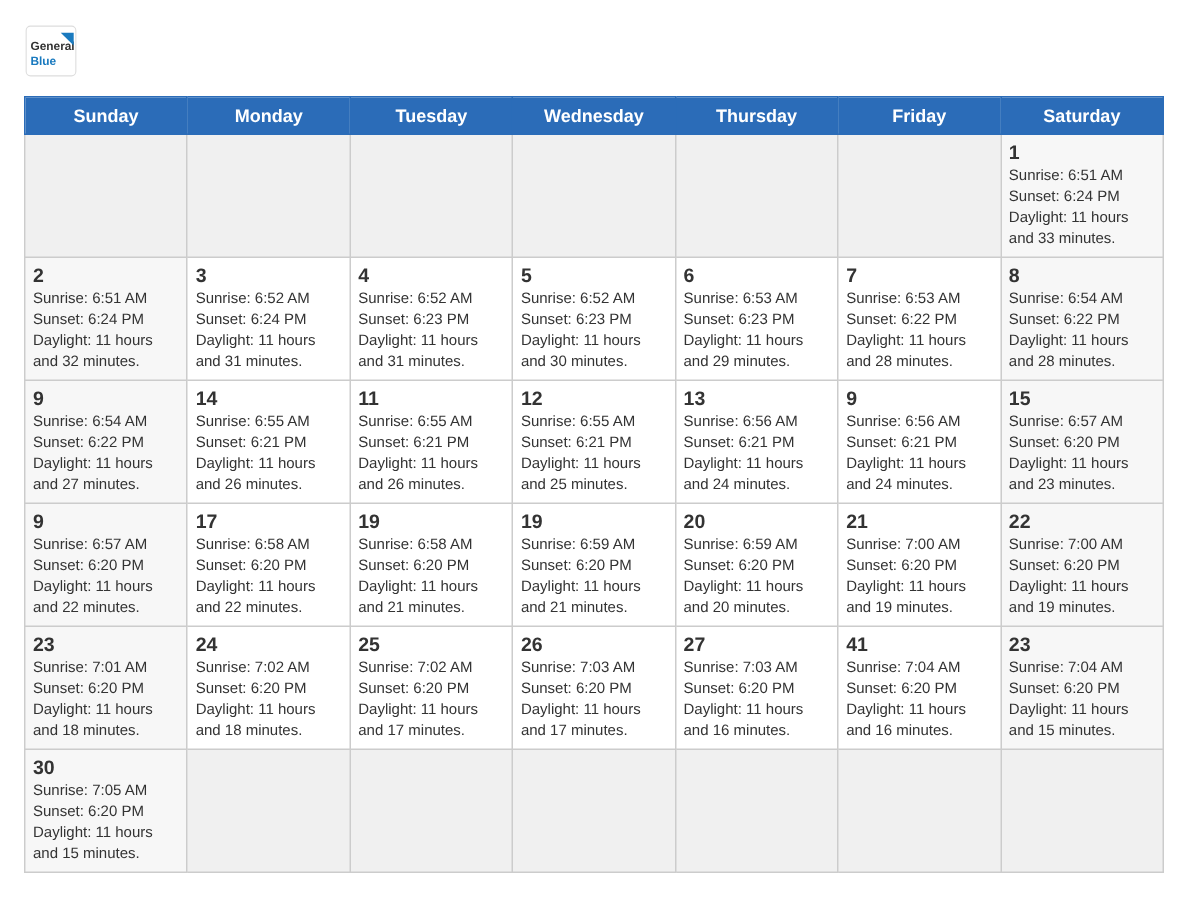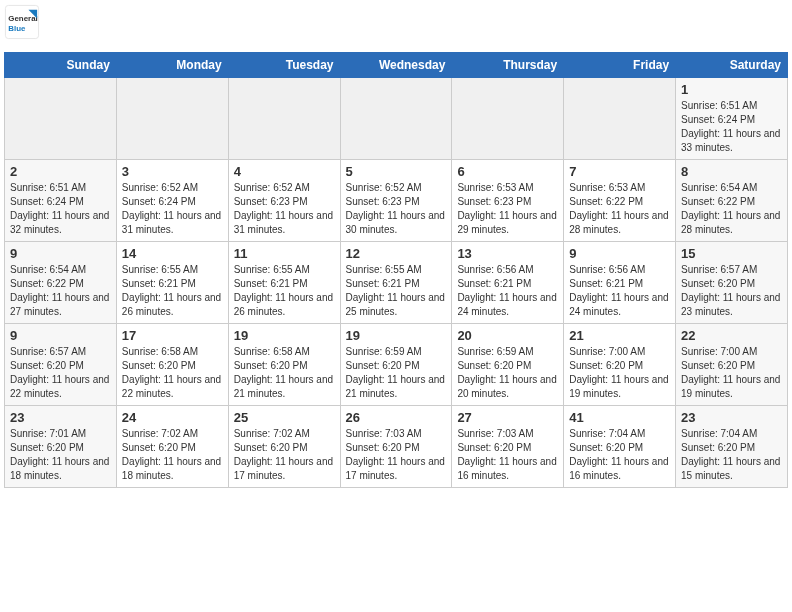--- a/index.html
+++ b/index.html
@@ -4,21 +4,21 @@
   <style>
     * { box-sizing: border-box; margin: 0; padding: 0; }
     body {
       font-family: Arial, sans-serif;
       background: #fff;
       width: 792px;
       min-height: 612px;
     }
     .page {
       width: 792px;
-      padding: 4px;
+      padding: 16px;
     }
     .header {
       display: flex;
       align-items: flex-start;
       justify-content: space-between;
       margin-bottom: 12px;
     }
     .logo {
       display: flex;
       align-items: center;
@@ -46,21 +46,21 @@
       width: 100%;
       border-collapse: collapse;
       border: 1px solid #ccc;
     }
     .calendar thead tr th {
       background: #2b6cb8;
       color: #fff;
       font-size: 12px;
       font-weight: bold;
       padding: 5px 6px;
-      text-align: right;
+      text-align: center;
       border: 1px solid #2b6cb8;
     }
     .calendar tbody tr td {
       border: 1px solid #ccc;
       vertical-align: top;
       padding: 4px 5px;
       width: calc(100% / 7);
       min-height: 80px;
       font-size: 10.5px;
       color: #222;
@@ -247,15 +247,27 @@
           </td>
           <td>
             <span class="day-number">41</span>
             <div class="day-info">Sunrise: 7:04 AM<br>Sunset: 6:20 PM<br>Daylight: 11 hours and 16 minutes.</div>
           </td>
           <td class="weekend">
             <span class="day-number">23</span>
             <div class="day-info">Sunrise: 7:04 AM<br>Sunset: 6:20 PM<br>Daylight: 11 hours and 15 minutes.</div>
           </td>
         </tr>
+        <tr>
+          <td class="weekend">
+            <span class="day-number">30</span>
+            <div class="day-info">Sunrise: 7:05 AM<br>Sunset: 6:20 PM<br>Daylight: 11 hours and 15 minutes.</div>
+          </td>
+          <td class="empty">&nbsp;</td>
+          <td class="empty">&nbsp;</td>
+          <td class="empty">&nbsp;</td>
+          <td class="empty">&nbsp;</td>
+          <td class="empty">&nbsp;</td>
+          <td class="empty">&nbsp;</td>
+        </tr>
       </tbody>
   </table>
 </div>
 
 </body></html>

